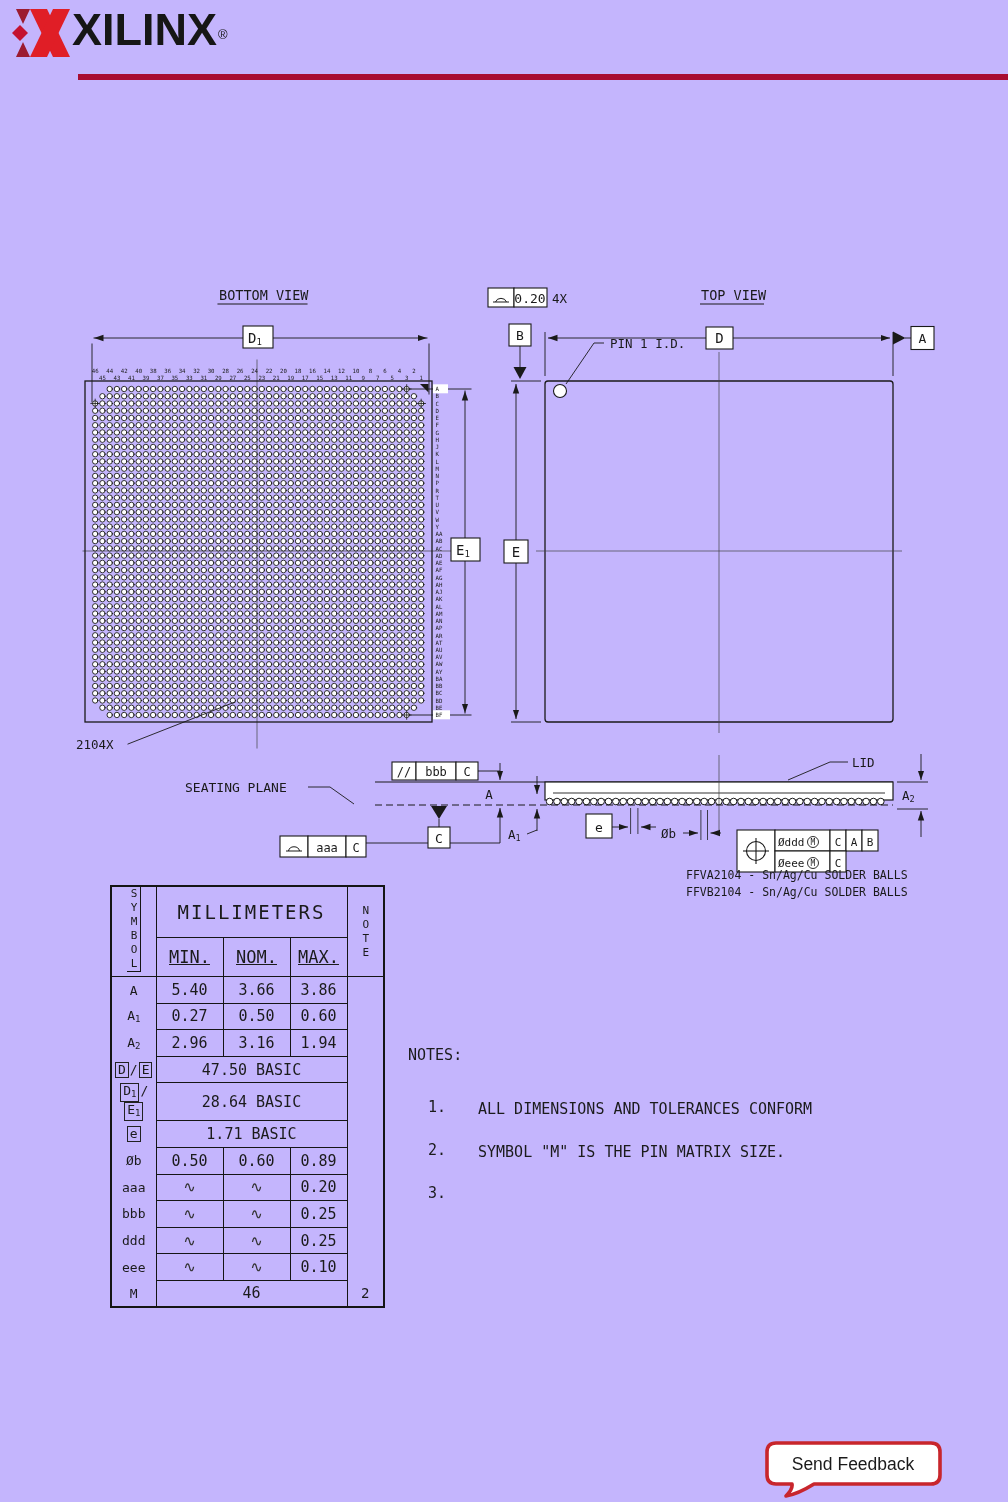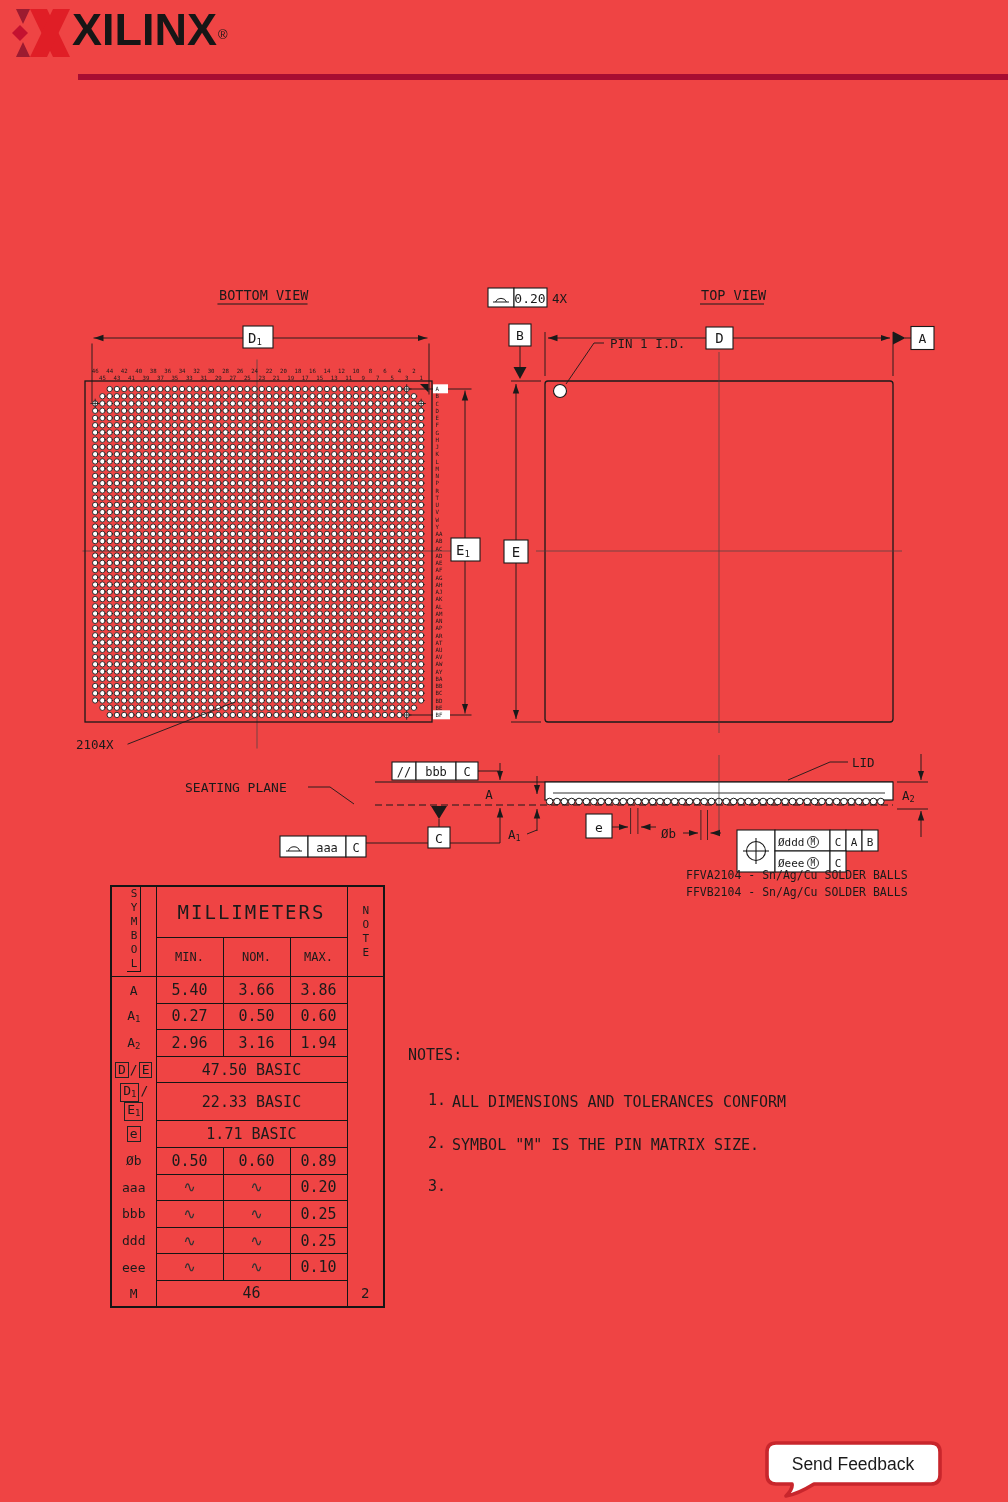--- a/index.html
+++ b/index.html
@@ -1,16 +1,16 @@
 <!DOCTYPE html>
 <html><head>
 <meta charset="utf-8">
 <style>
   html,body{margin:0;padding:0;background:#fff;}
-  .page{position:relative;width:1008px;height:1502px;background:#ef4444;overflow:hidden;
+  .page{position:relative;width:1008px;height:1502px;background:#c4b5fd;overflow:hidden;
         font-family:"Liberation Sans",sans-serif;color:#1a1a1a;}
   .abs{position:absolute;}
   
   .brand{position:absolute;left:72px;top:4px;font-size:45px;font-weight:700;letter-spacing:0px;color:#161616;}
   .brand .reg{font-size:13px;font-weight:400;vertical-align:6px;margin-left:1px;}
   .rule{position:absolute;left:78px;top:74px;width:930px;height:6px;}
   
   svg text{font-family:"DejaVu Sans Mono",monospace;fill:#1a1a1a;}
   
   .dimtable{position:absolute;left:110px;top:885px;border-collapse:collapse;table-layout:fixed;
@@ -19,36 +19,36 @@
   .dimtable{border:2.2px solid #151515;}
   .dimtable th,.dimtable td{padding:0;font-weight:400;}
   .symhead{border-right:1.7px solid #151515;border-bottom:1.7px solid #151515;
            font-size:11px;line-height:12.5px;letter-spacing:1px;
            writing-mode:vertical-rl;text-orientation:upright;margin:auto;}
   th.symwrap{border-right:1.7px solid #151515;border-bottom:1.7px solid #151515;}
   .mmhead{border-bottom:1.7px solid #151515;font-size:19px;letter-spacing:2px;height:50px;}
   .notehead{border-left:1.7px solid #151515;border-bottom:1.7px solid #151515;
             font-size:11px;line-height:12px;letter-spacing:1px;
             writing-mode:vertical-rl;text-orientation:upright;}
-  .minmax{border:1.7px solid #151515;font-size:12px;height:38px;}
+  .minmax{border:1.7px solid #151515;font-size:17px;height:38px;text-decoration:underline;}
   .dimtable td{height:26.6px;text-align:center;font-size:15px;}
   td.sym{border-right:1.7px solid #151515;font-size:13px;}
   td.val{border:1.7px solid #151515;}
   td.nspace{border-left:1.7px solid #151515;}
   td.ncell{border-left:1.7px solid #151515;font-size:14px;}
   .sbox{display:inline-block;border:1.3px solid #222;padding:0 2px;line-height:14px;margin:0 1px;}
   .ssub{font-size:9px;vertical-align:-2px;}
   td.dashcell{font-size:15px;color:#333;}
   
   .notes{position:absolute;left:408px;top:1046px;width:480px;
          font-family:"DejaVu Sans Mono",monospace;font-size:15px;color:#1b1b1b;}
-  .notes-title{margin-bottom:27px;letter-spacing:0px;}
+  .notes-title{margin-bottom:34px;letter-spacing:0px;}
   .nitem{display:flex;margin-bottom:21px;}
   .nnum{width:24px;flex:0 0 24px;}
-  .nlines div{line-height:22px;}
+  .nlines div{line-height:22px;margin-left:26px;}
   .nitem{margin-left:20px;}
   
   .feedback{position:absolute;left:764px;top:1440px;width:184px;height:58px;cursor:pointer;}
 </style>
 </head>
 <body>
 
 <div class="page">
 
   <svg class="abs" style="left:8px;top:3px" width="64" height="60" viewBox="0 0 64 60">
@@ -2558,21 +2558,21 @@
           <td class="val">2.96</td>
           <td class="val">3.16</td>
           <td class="val">1.94</td>
         </tr>
         <tr>
           <td class="sym"><span class="sbox">D</span><span>/</span><span class="sbox">E</span></td>
           <td colspan="3" class="val">47.50 BASIC</td>
         </tr>
         <tr>
           <td class="sym"><span class="sbox">D<span class="ssub">1</span></span><span>/</span><span class="sbox">E<span class="ssub">1</span></span></td>
-          <td colspan="3" class="val">22.33 BASIC</td>
+          <td colspan="3" class="val">28.64 BASIC</td>
         </tr>
         <tr>
           <td class="sym"><span class="sbox">e</span></td>
           <td colspan="3" class="val">1.71 BASIC</td>
         </tr>
         <tr>
           <td class="sym"><span>Øb</span></td>
           <td class="val">0.50</td>
           <td class="val">0.60</td>
           <td class="val">0.89</td>

